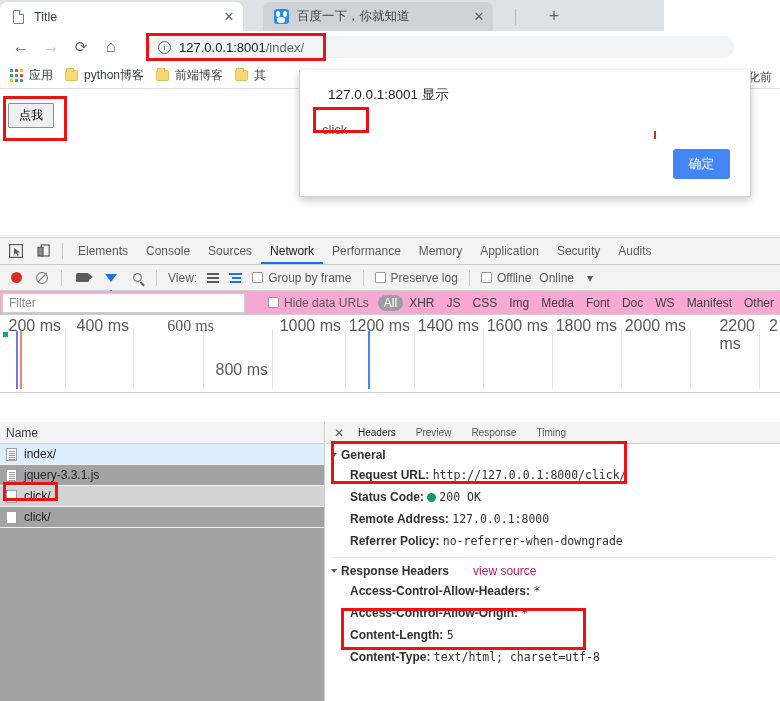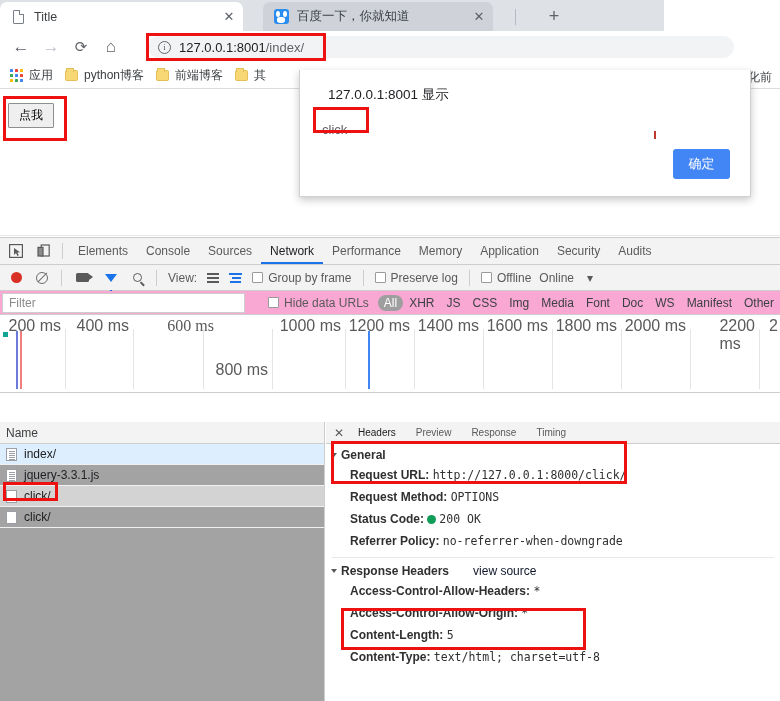--- a/index.html
+++ b/index.html
@@ -151,21 +151,21 @@
   .detail-tabs{height:22px;background:#f3f3f3;border-bottom:1px solid #cdcdcd;display:flex;align-items:center;padding-left:4px;}
   .dtab{padding:0 10px;height:21px;line-height:21px;font-size:10px;color:#5a5a5a;white-space:nowrap;}
   .dtab.active{color:#202124;border-bottom:2px solid #1a73e8;}
   .dclose{width:18px;display:flex;align-items:center;justify-content:center;color:#5a5a5a;font-size:12px;}
   .hsection{padding:4px 0 2px 6px;font-weight:bold;font-size:12px;color:#303030;display:flex;align-items:center;}
   .tri{display:inline-block;width:0;height:0;border-left:4px solid #5a5a5a;border-top:3.5px solid transparent;border-bottom:3.5px solid transparent;margin-right:5px;transform:rotate(90deg);}
   .hrow{padding:2px 0 2px 24px;font-size:12px;line-height:18px;}
   .hkey{font-weight:bold;color:#303030;}
   .hval{color:#303030;font-family:"DejaVu Sans Mono", monospace;font-size:11.5px;}
   .greendot{display:inline-block;width:9px;height:9px;border-radius:50%;background:#0f9d58;margin-right:3px;vertical-align:-1px;}
-  .viewsrc{font-weight:normal;color:#0f172a;margin-left:24px;font-size:12px;}
+  .viewsrc{font-weight:normal;color:#be185d;margin-left:24px;font-size:12px;}
   .hsep{height:1px;background:#e8e8e8;margin:5px 6px 2px 6px;}
 
   
   .redbox{position:absolute;border:3px solid #ee1111;pointer-events:none;z-index:50;}
 </style>
 </head>
 <body>
 
 <div id="app">
 
@@ -407,26 +407,26 @@
 
       <div class="hsection">
         <span class="tri"></span>
         <span>General</span>
       </div>
       <div class="hrow">
         <span class="hkey">Request URL:</span>
         <span class="hval">http://127.0.0.1:8000/click/</span>
       </div>
       <div class="hrow">
-        <span class="hkey">Request Method:</span>
-        <span class="hval">OPTIONS</span>
-      </div>
-      <div class="hrow">
         <span class="hkey">Status Code:</span>
         <span class="greendot"></span><span class="hval">200 OK</span>
+      </div>
+      <div class="hrow">
+        <span class="hkey">Remote Address:</span>
+        <span class="hval">127.0.0.1:8000</span>
       </div>
       <div class="hrow">
         <span class="hkey">Referrer Policy:</span>
         <span class="hval">no-referrer-when-downgrade</span>
       </div>
 
       <div class="hsep"></div>
 
       <div class="hsection">
         <span class="tri"></span>

